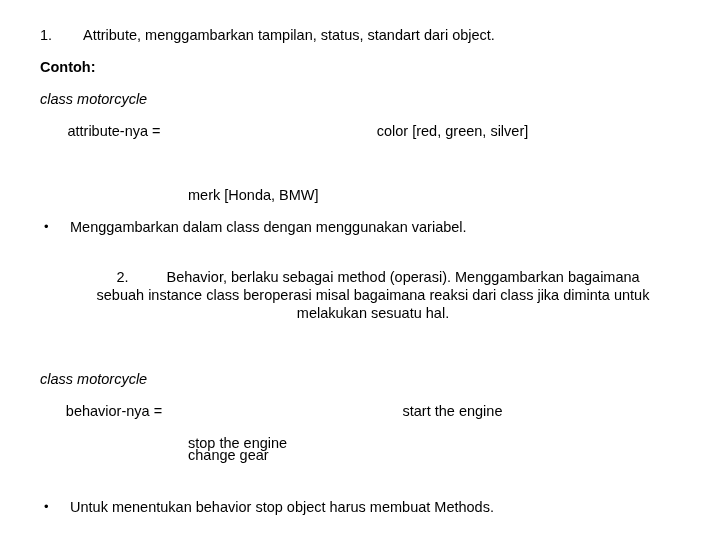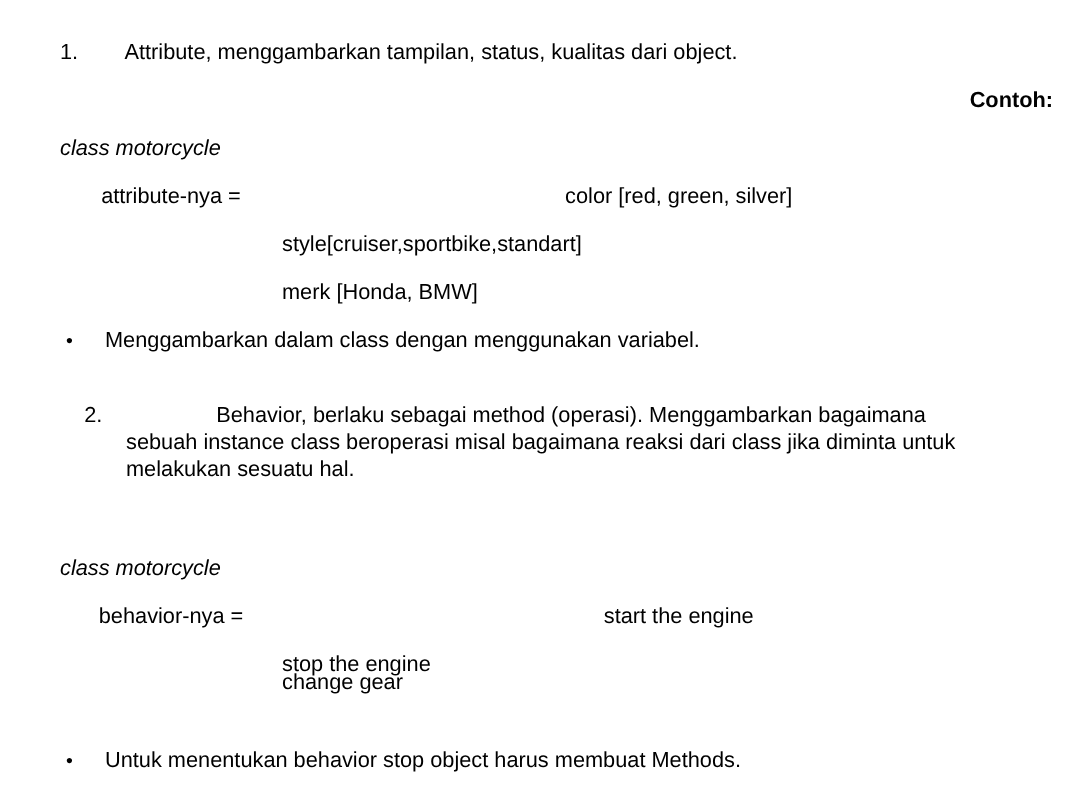--- a/index.html
+++ b/index.html
@@ -61,21 +61,21 @@
   
   .hang {
     padding-left: 44px;
     text-indent: -44px;
   }
   .hang .lead {
     display: inline-block;
     width: 44px;
   }
 
-  .bold { font-weight: bold; text-align: right; }
+  .bold { font-weight: bold; }
   .ital { font-style: italic; }
 
   
   .defrow {
     display: flex;
     align-items: flex-start;
     text-align: center;
   }
   .deflabel {
     flex: 0 0 148px;
@@ -88,42 +88,41 @@
     padding-left: 148px;
   }
 </style>
 </head>
 <body>
 
 <div class="slide">
 
   <div class="row listrow" style="top:26px;">
     <span class="marker num">1.</span>
-    <span class="bodytext">Attribute, menggambarkan tampilan, status, kualitas dari object.</span>
+    <span class="bodytext">Attribute, menggambarkan tampilan, status, standart dari object.</span>
   </div>
 
   <div class="row bold" style="top:58px;">Contoh:</div>
 
   <div class="row ital" style="top:90px;">class motorcycle</div>
 
   <div class="row defrow" style="top:122px;">
     <span class="deflabel">attribute-nya =</span>
     <span class="defvalue">color [red, green, silver]</span>
   </div>
 
-  <div class="row valonly" style="top:154px;">style[cruiser,sportbike,standart]</div>
 
   <div class="row valonly" style="top:186px;">merk [Honda, BMW]</div>
 
   <div class="row listrow" style="top:218px;">
     <span class="marker bullet">•</span>
     <span class="bodytext">Menggambarkan dalam class dengan menggunakan variabel.</span>
   </div>
 
-  <div class="row hang" style="top:250px; right:58px;">
+  <div class="row hang" style="top:250px; right:58px;text-align:center;">
     <span class="lead">2.</span><span>Behavior, berlaku sebagai method (operasi). Menggambarkan bagaimana sebuah instance class beroperasi misal bagaimana reaksi dari class jika diminta untuk melakukan sesuatu hal.</span>
   </div>
 
 
   <div class="row ital" style="top:370px;">class motorcycle</div>
 
   <div class="row defrow" style="top:402px;">
     <span class="deflabel">behavior-nya =</span>
     <span class="defvalue">start the engine</span>
   </div>

